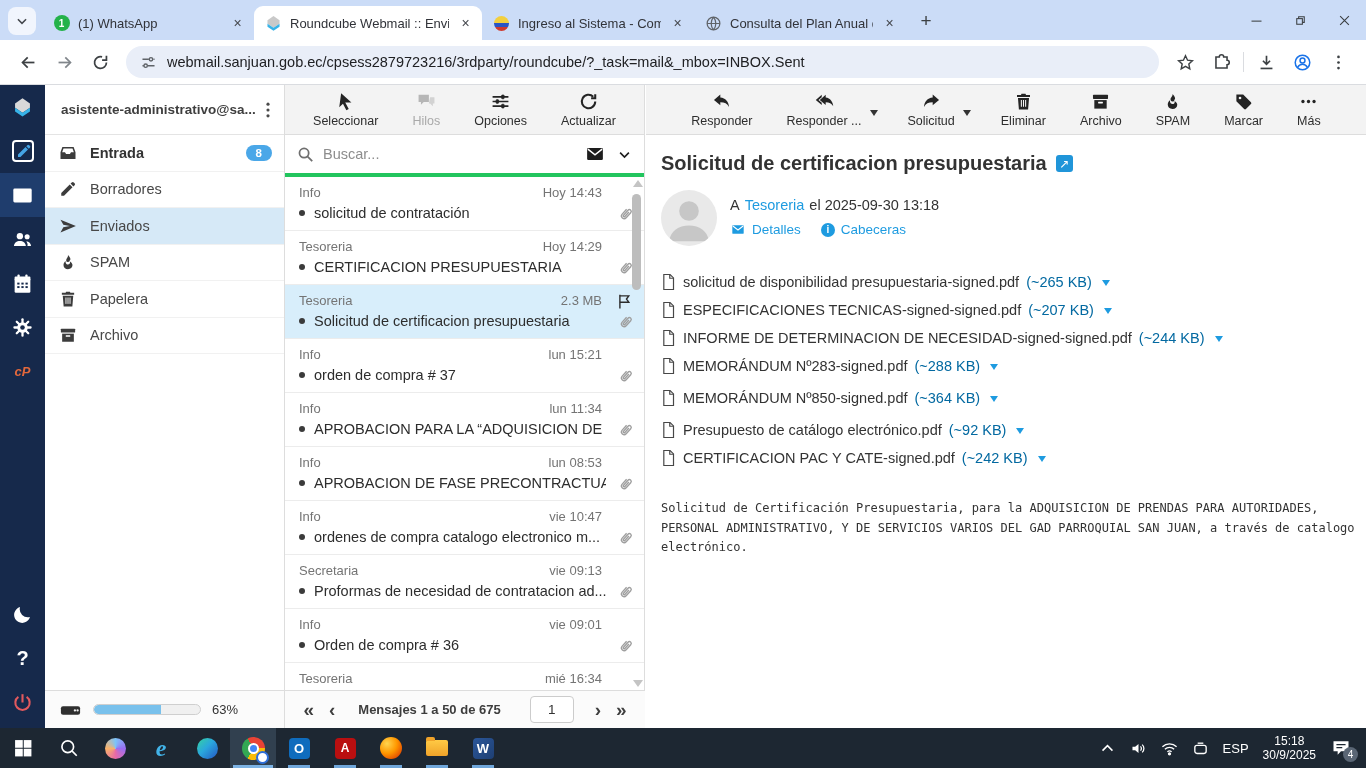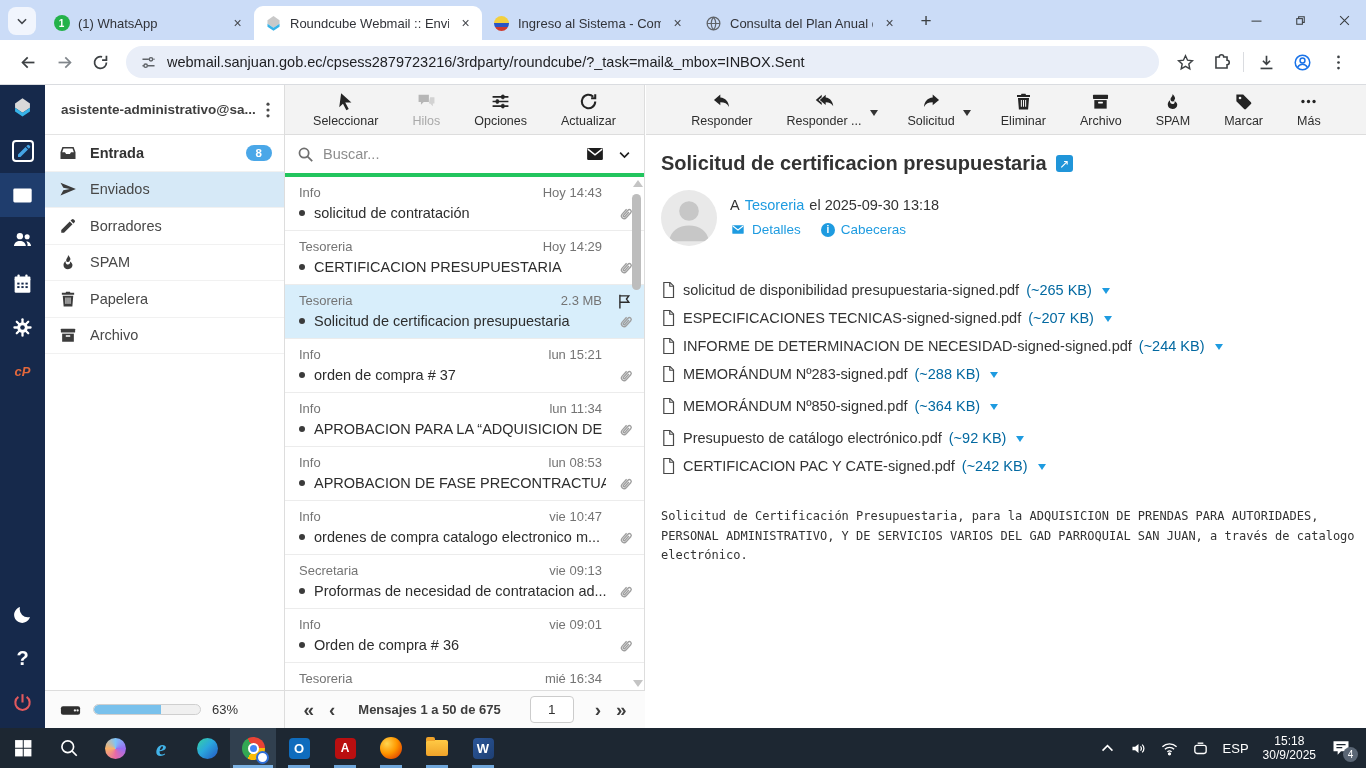--- a/index.html
+++ b/index.html
@@ -127,21 +127,21 @@
              display:flex; align-items:center; justify-content:center; font-weight:normal; }
   .mhead { display:flex; gap:13px; }
   .avatar { width:56px; height:56px; border-radius:50%; background:#e9e9e9; overflow:hidden; flex:none; }
   .toline { display:flex; gap:5px; font-size:14.5px; color:#333; margin-top:7px; }
   .blue { color:#1e9be0; }
   .hlinks { display:flex; gap:20px; margin-top:9px; font-size:13.5px; color:#1e9be0; align-items:center; }
   .hlink { display:flex; align-items:center; gap:6px; }
   .hicon { width:16px; height:13px; color:#1e9be0; }
   .iinfo { width:14px; height:14px; border-radius:50%; background:#1e9be0; color:#fff; font-size:10px;
            font-weight:bold; display:flex; align-items:center; justify-content:center; }
-  .atts { margin-top:30px; font-size:14.5px; line-height:28px; }
+  .atts { margin-top:22px; font-size:14.5px; line-height:28px; }
   .att { display:flex; align-items:center; gap:7px; height:28px; white-space:nowrap; }
   .att.inline { display:inline-flex; margin-right:26px; }
   .aicon { width:15px; height:18px; color:#474747; flex:none; }
   .aname { color:#333; }
   .asize { color:#0369a1; }
   .acaret { width:0; height:0; border:4.5px solid transparent; border-top:6px solid #1e9be0; margin-top:6px; margin-left:3px; }
   .mbody { margin-top:27px; width:700px; font-family:"DejaVu Sans Mono",monospace; font-size:12px;
            line-height:19.5px; color:#333; }
 
   
@@ -439,36 +439,36 @@
       </div>
       <div class="folder bold">
           <span class="ficon">
             <svg viewBox="0 0 24 24" fill="currentColor">
               <path fill-rule="evenodd" d="M4.5 4h15L22 11v9H2v-9zM6 6l-1.8 5H8l1.4 2.4h5.2L16 11h3.8L18 6z"></path>
             </svg>
           </span>
           <span class="flabel">Entrada</span>
           <span class="fbadge">8</span>
         </div>
+        <div class="folder">
+          <span class="ficon">
+            <svg viewBox="0 0 24 24" fill="currentColor">
+              <path d="M3 17.3V21h3.7L18 9.7 14.3 6zM20.8 7a1.9 1.9 0 0 0 0-2.7l-1.1-1.1a1.9 1.9 0 0 0-2.7 0L15.4 4.8l3.8 3.8z"></path>
+            </svg>
+          </span>
+          <span class="flabel">Borradores</span>
+
+        </div>
         <div class="folder sel">
           <span class="ficon">
             <svg viewBox="0 0 24 24" fill="currentColor">
               <path d="M2 20.5L22.5 12 2 3.5l3.8 6.9 8.7 1.6-8.7 1.6z"></path>
             </svg>
           </span>
           <span class="flabel">Enviados</span>
-
-        </div>
-        <div class="folder">
-          <span class="ficon">
-            <svg viewBox="0 0 24 24" fill="currentColor">
-              <path d="M3 17.3V21h3.7L18 9.7 14.3 6zM20.8 7a1.9 1.9 0 0 0 0-2.7l-1.1-1.1a1.9 1.9 0 0 0-2.7 0L15.4 4.8l3.8 3.8z"></path>
-            </svg>
-          </span>
-          <span class="flabel">Borradores</span>
 
         </div>
         <div class="folder">
           <span class="ficon">
             <svg viewBox="0 0 24 24" fill="currentColor">
               <path d="M12 2.5c.6 3-2.5 4.3-2.5 7a2.5 2.5 0 0 0 5 .2c1.7-1.2.6-4-2.5-7.2z"></path>
               <path d="M12 21.5c-3.6 0-6-2.4-6-5.6 0-2.4 1.3-4 2.7-5.4-.1 3.4 1.5 4.8 3.3 4.8 1.7 0 3.1-1.3 2.8-4 1.9 1.5 3.2 3 3.2 4.8 0 3.1-2.4 5.4-6 5.4z"></path>
             </svg>
           </span>
           <span class="flabel">SPAM</span>

